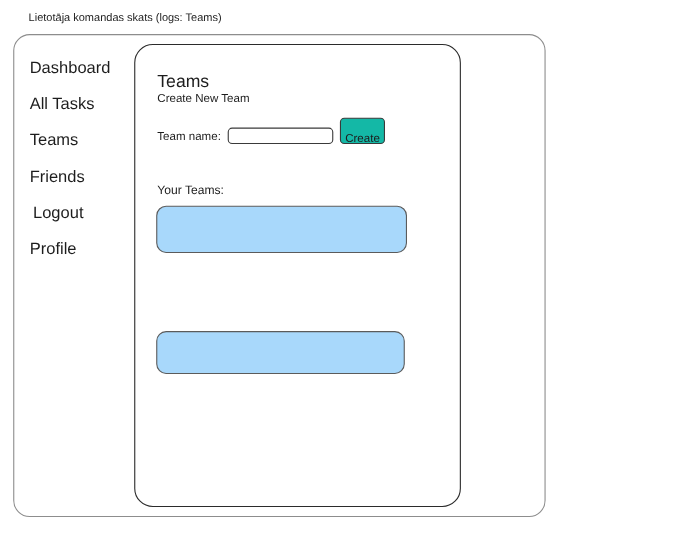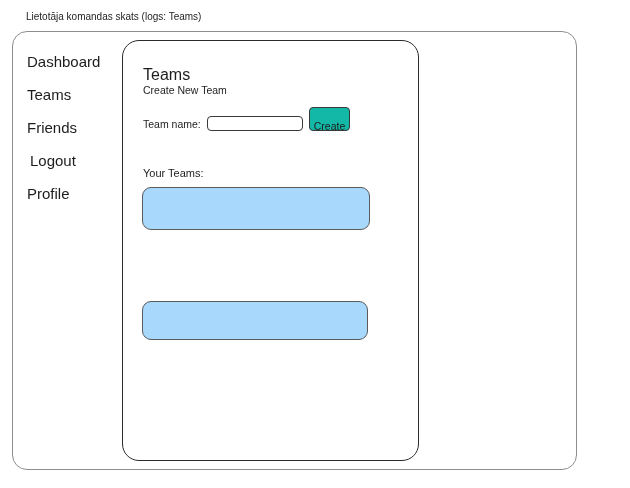--- a/index.html
+++ b/index.html
@@ -27,21 +27,21 @@
     font-weight: 400;
     color: #1d1d1d;
     white-space: nowrap;
   }
 
   
   #app-frame {
     position: absolute;
     left: 12px;
     top: 31px;
-    width: 565px;
+    width: 484px;
     height: 439px;
     box-sizing: border-box;
     border: 1px solid #8d8d8d;
     border-radius: 15px;
     background: #ffffff;
   }
 
   
   #sidebar {
     position: absolute;
@@ -170,20 +170,21 @@
 </style>
 </head>
 <body>
 
 <div id="page-title">Lietotāja komandas skats (logs: Teams)</div>
 
 <div id="app-frame">
 
   <nav id="sidebar">
     <div class="sidebar-item">Dashboard</div>
+    <div class="sidebar-item">All Tasks</div>
     <div class="sidebar-item">Teams</div>
     <div class="sidebar-item">Friends</div>
     <div class="sidebar-item indent">Logout</div>
     <div class="sidebar-item">Profile</div>
   </nav>
 
   <section id="content-panel">
 
     <h1 id="panel-heading">Teams</h1>
 

